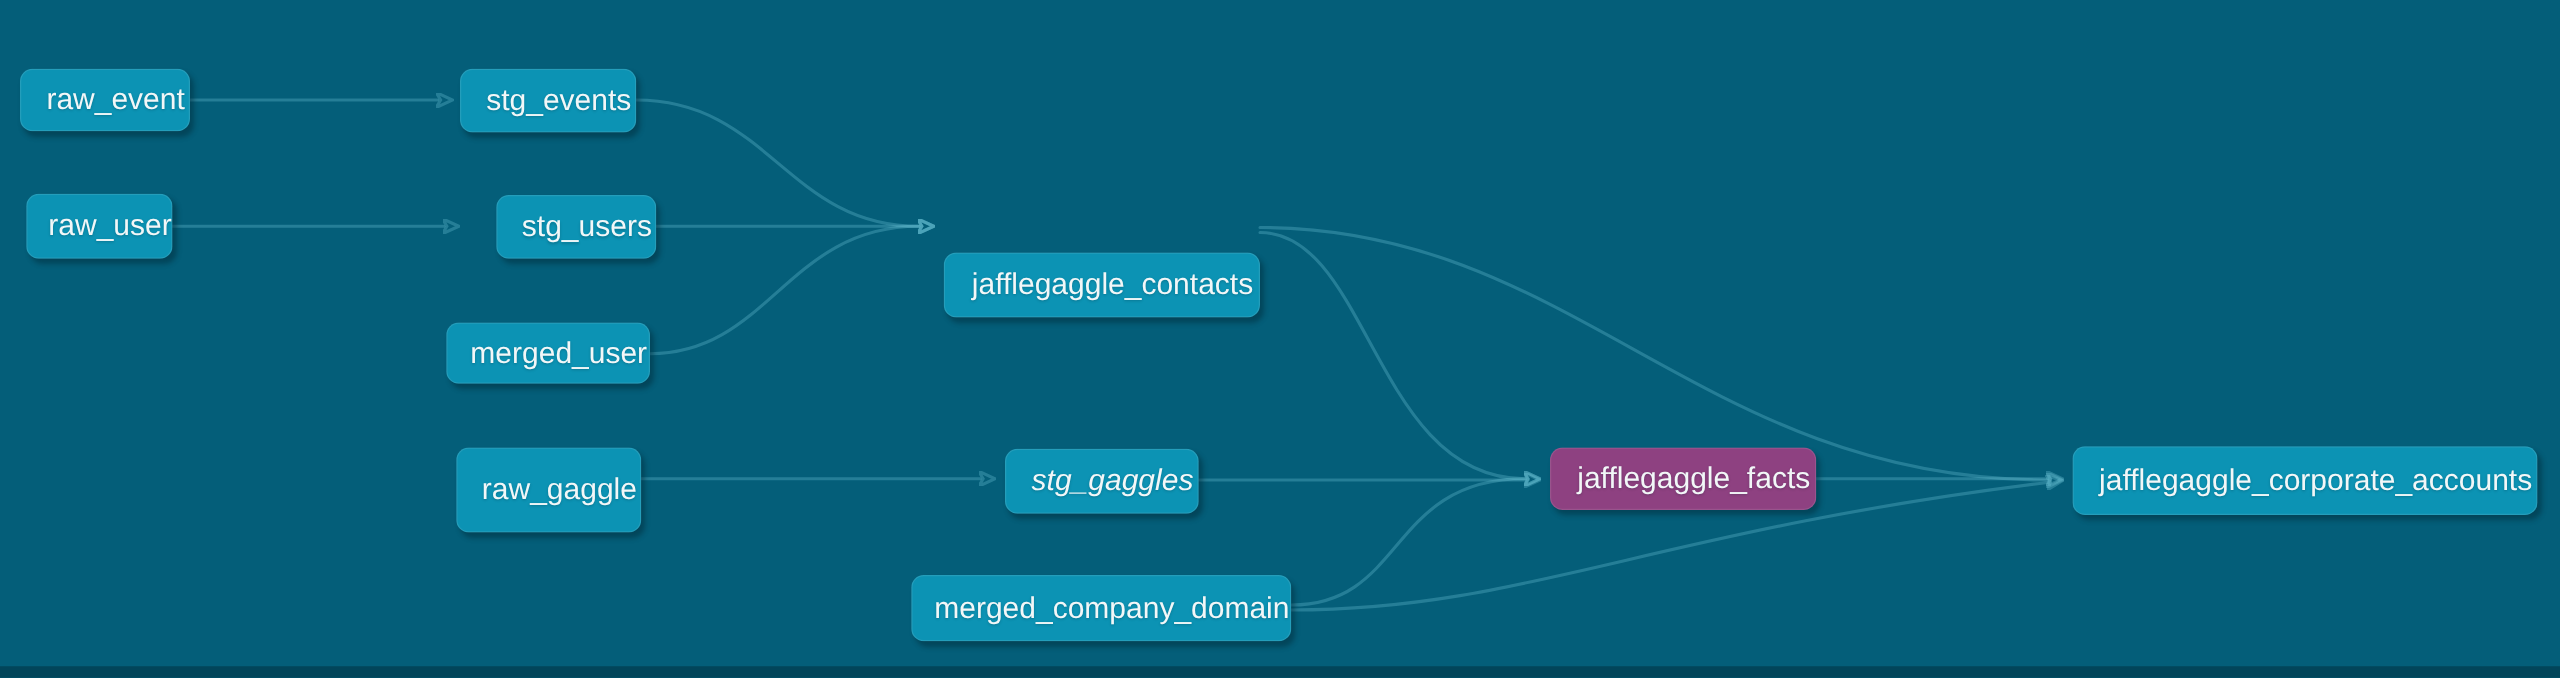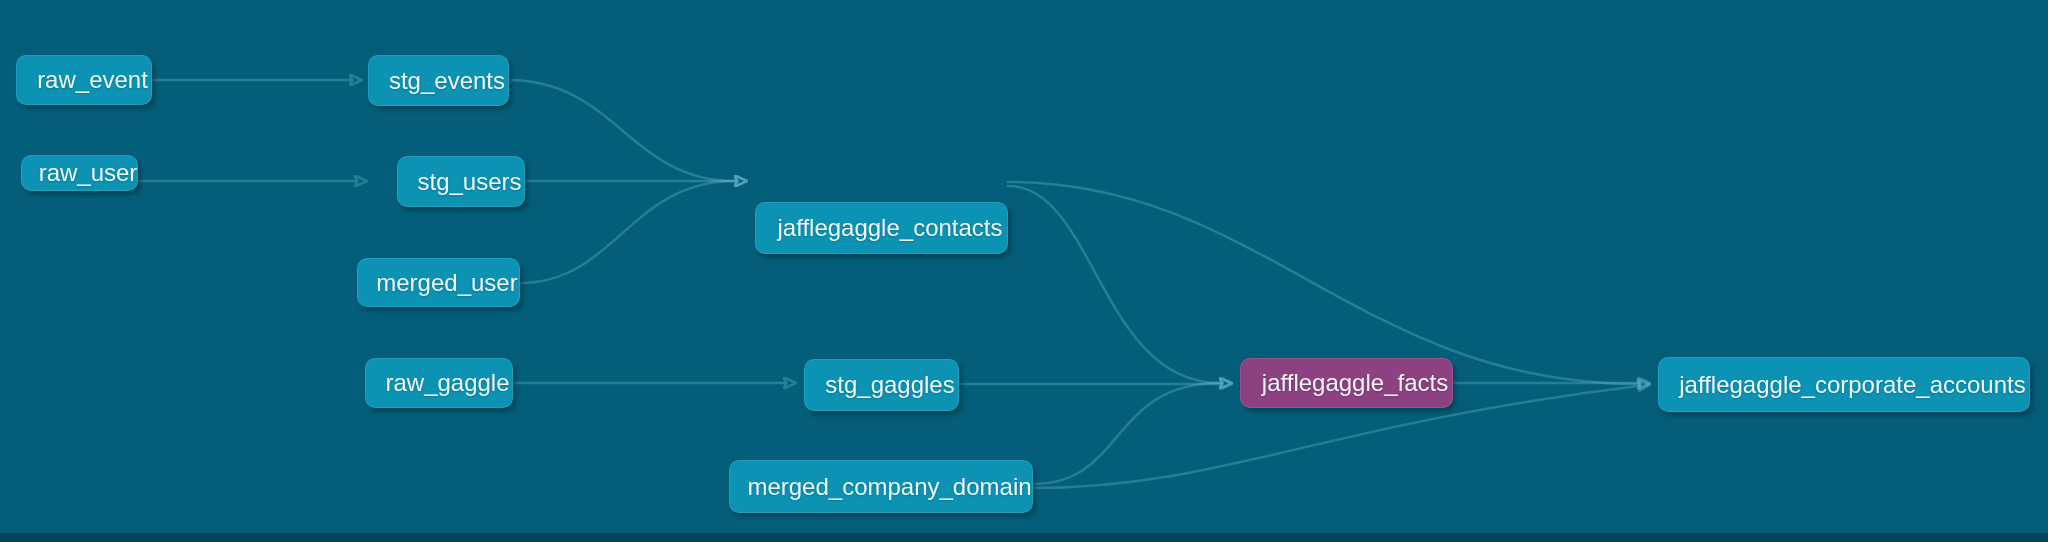--- a/index.html
+++ b/index.html
@@ -85,31 +85,31 @@
     <path d="M1033,484 C1125,484 1110,383 1220,383" marker-end="url(#arrow)"></path>
     <path d="M1453,383 H1638" marker-end="url(#arrow)"></path>
     <path d="M1008,182 C1260,182 1360,384 1638,384" marker-end="url(#arrow)"></path>
     <path d="M1033,488 C1220,488 1320,425 1638,386" marker-end="url(#arrow)"></path>
   </svg>
 
   <div class="node" style="left:16px;top:55px;width:136px;height:50px;">raw_event</div>
 
   <div class="node" style="left:368px;top:55px;width:141px;height:51px;">stg_events</div>
 
-  <div class="node" style="left:21px;top:155px;width:117px;height:36px;">raw_user</div>
+  <div class="node" style="left:21px;top:155px;width:117px;height:52px;">raw_user</div>
 
   <div class="node" style="left:397px;top:156px;width:128px;height:51px;">stg_users</div>
 
   <div class="node" style="left:357px;top:258px;width:163px;height:49px;text-align:center;">merged_user</div>
 
   <div class="node" style="left:755px;top:155px;width:253px;height:52px;margin-top:47px;">jafflegaggle_contacts</div>
 
-  <div class="node" style="left:365px;top:358px;width:148px;height:50px;">raw_gaggle</div>
+  <div class="node" style="left:365px;top:358px;width:148px;height:68px;">raw_gaggle</div>
 
-  <div class="node" style="left:804px;top:359px;width:155px;height:52px;">stg_gaggles</div>
+  <div class="node" style="left:804px;top:359px;width:155px;height:52px;font-style:italic;">stg_gaggles</div>
 
   <div class="node" style="left:729px;top:460px;width:304px;height:53px;">merged_company_domain</div>
 
   <div class="node highlight" style="left:1240px;top:358px;width:213px;height:50px;">jafflegaggle_facts</div>
 
   <div class="node" style="left:1658px;top:357px;width:372px;height:55px;text-align:right;">jafflegaggle_corporate_accounts</div>
 
   <div class="footer-strip"></div>
 </div>
 

